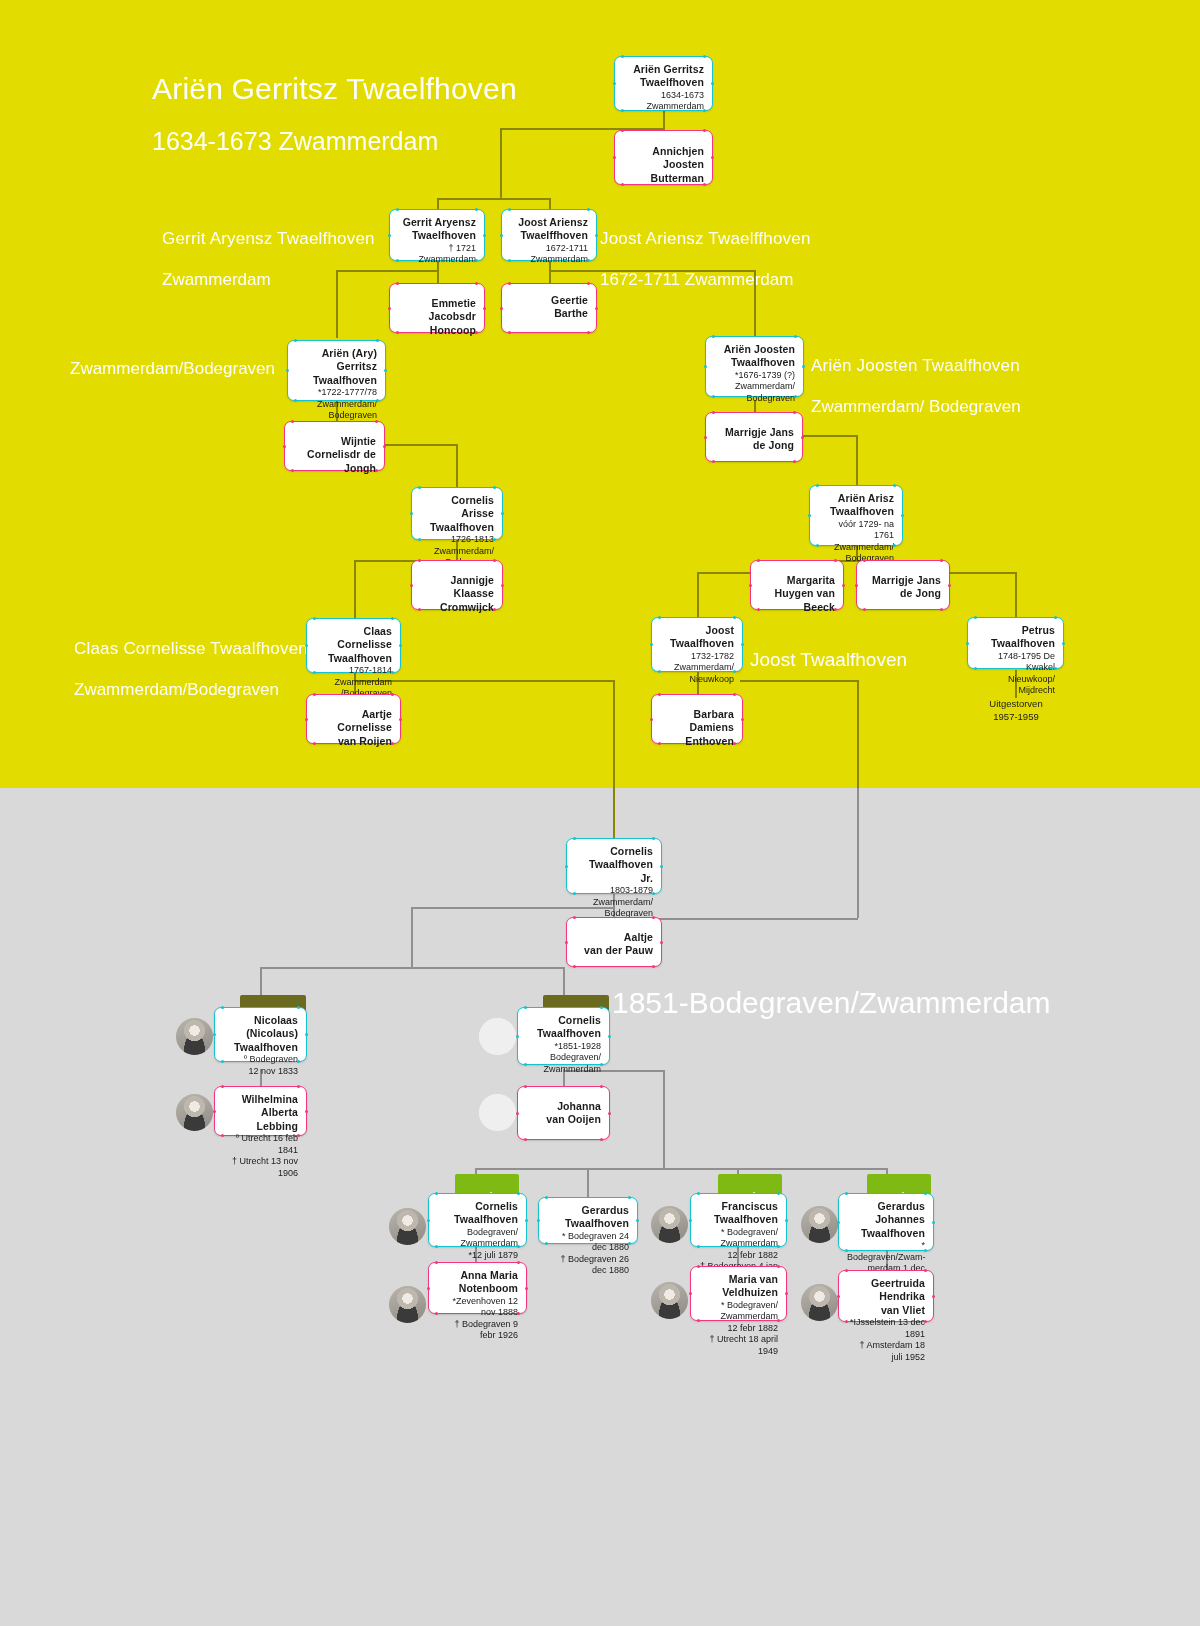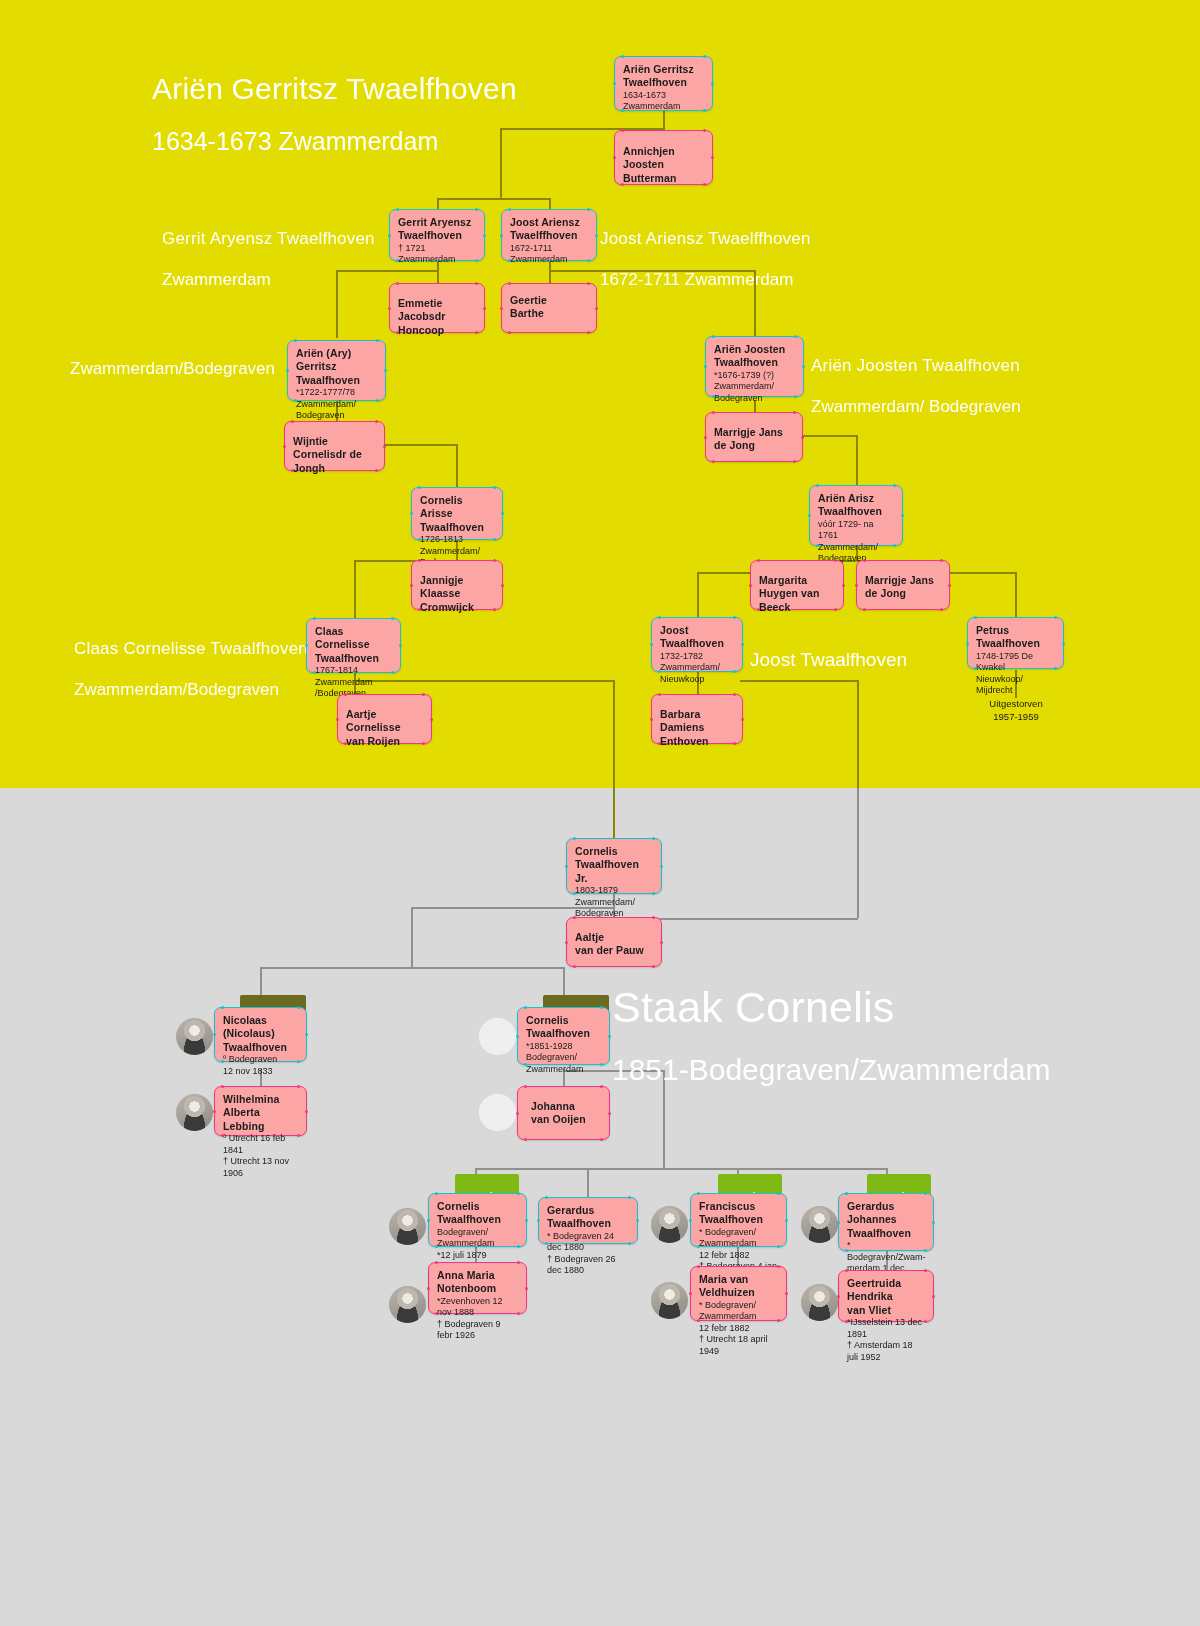--- a/index.html
+++ b/index.html
@@ -11,24 +11,25 @@
   #stage{position:absolute;inset:0;}
   .band-yellow{position:absolute;left:0;top:0;width:1200px;height:788px;background:#e3dc00;}
   .band-gray{position:absolute;left:0;top:788px;width:1200px;height:838px;background:#d9d9d9;}
 
   
   .ln{position:absolute;background:#8a8600;}
   .lng{position:absolute;background:#8f8f8f;}
 
   
   .node{
-    position:absolute;background:#fca5a5;border-radius:7px;
+    position:absolute;background:#ffffff;border-radius:7px;
     box-sizing:border-box;padding:6px 8px;
     color:#1b1b1b;line-height:1.28;
     box-shadow:0 1px 2px rgba(0,0,0,.13);
+    text-align:right;
   }
   .node .nm{font-size:10.5px;font-weight:600;letter-spacing:.1px;}
   .node .dt{font-size:9px;font-weight:400;}
   .m{border:1.6px solid #14c3cf;}
   .f{border:1.6px solid #f5367f;}
 
   
   .nub{position:absolute;width:3px;height:3px;border-radius:50%;}
   .m>.nub{background:#14c3cf;}
   .f>.nub{background:#f5367f;}
@@ -176,21 +177,20 @@
   <div class="btitle sm" style="left:74px;top:620px;">
     <div class="l1">Claas Cornelisse Twaalfhoven</div>
     <div class="l2">Zwammerdam/Bodegraven</div>
   </div>
 
   <div class="btitle" style="left:750px;top:630px;">
     <div class="l2" style="font-size:19px;">Joost Twaalfhoven</div>
   </div>
 
   <div class="btitle xl" style="left:612px;top:965px;">
-    <div class="l1">Staak Cornelis</div>
     <div class="l2">1851-Bodegraven/Zwammerdam</div>
   </div>
 
   <div class="node m" style="left:614px;top:56px;width:99px;height:55px;">
     <span class="nub tl"></span>
       <span class="nub tr"></span>
       <span class="nub l"></span>
       <span class="nub r"></span>
       <span class="nub bl"></span>
       <span class="nub br"></span>
@@ -376,21 +376,21 @@
       <span class="nub r"></span>
       <span class="nub bl"></span>
       <span class="nub br"></span>
     <div class="nm" style="white-space:pre-line">Claas Cornelisse
 Twaalfhoven</div>
     <div class="dt" style="white-space:pre-line">1767-1814
 Zwammerdam
 /Bodegraven</div>
   </div>
 
-  <div class="node f" style="left:306px;top:694px;width:95px;height:50px;margin-left:31px;">
+  <div class="node f" style="left:306px;top:694px;width:95px;height:50px;">
     <span class="nub tl"></span>
       <span class="nub tr"></span>
       <span class="nub l"></span>
       <span class="nub r"></span>
       <span class="nub bl"></span>
       <span class="nub br"></span>
     <div class="nm" style="white-space:pre-line;padding-top:7px;">Aartje Cornelisse
 van Roijen</div>
   </div>
 

